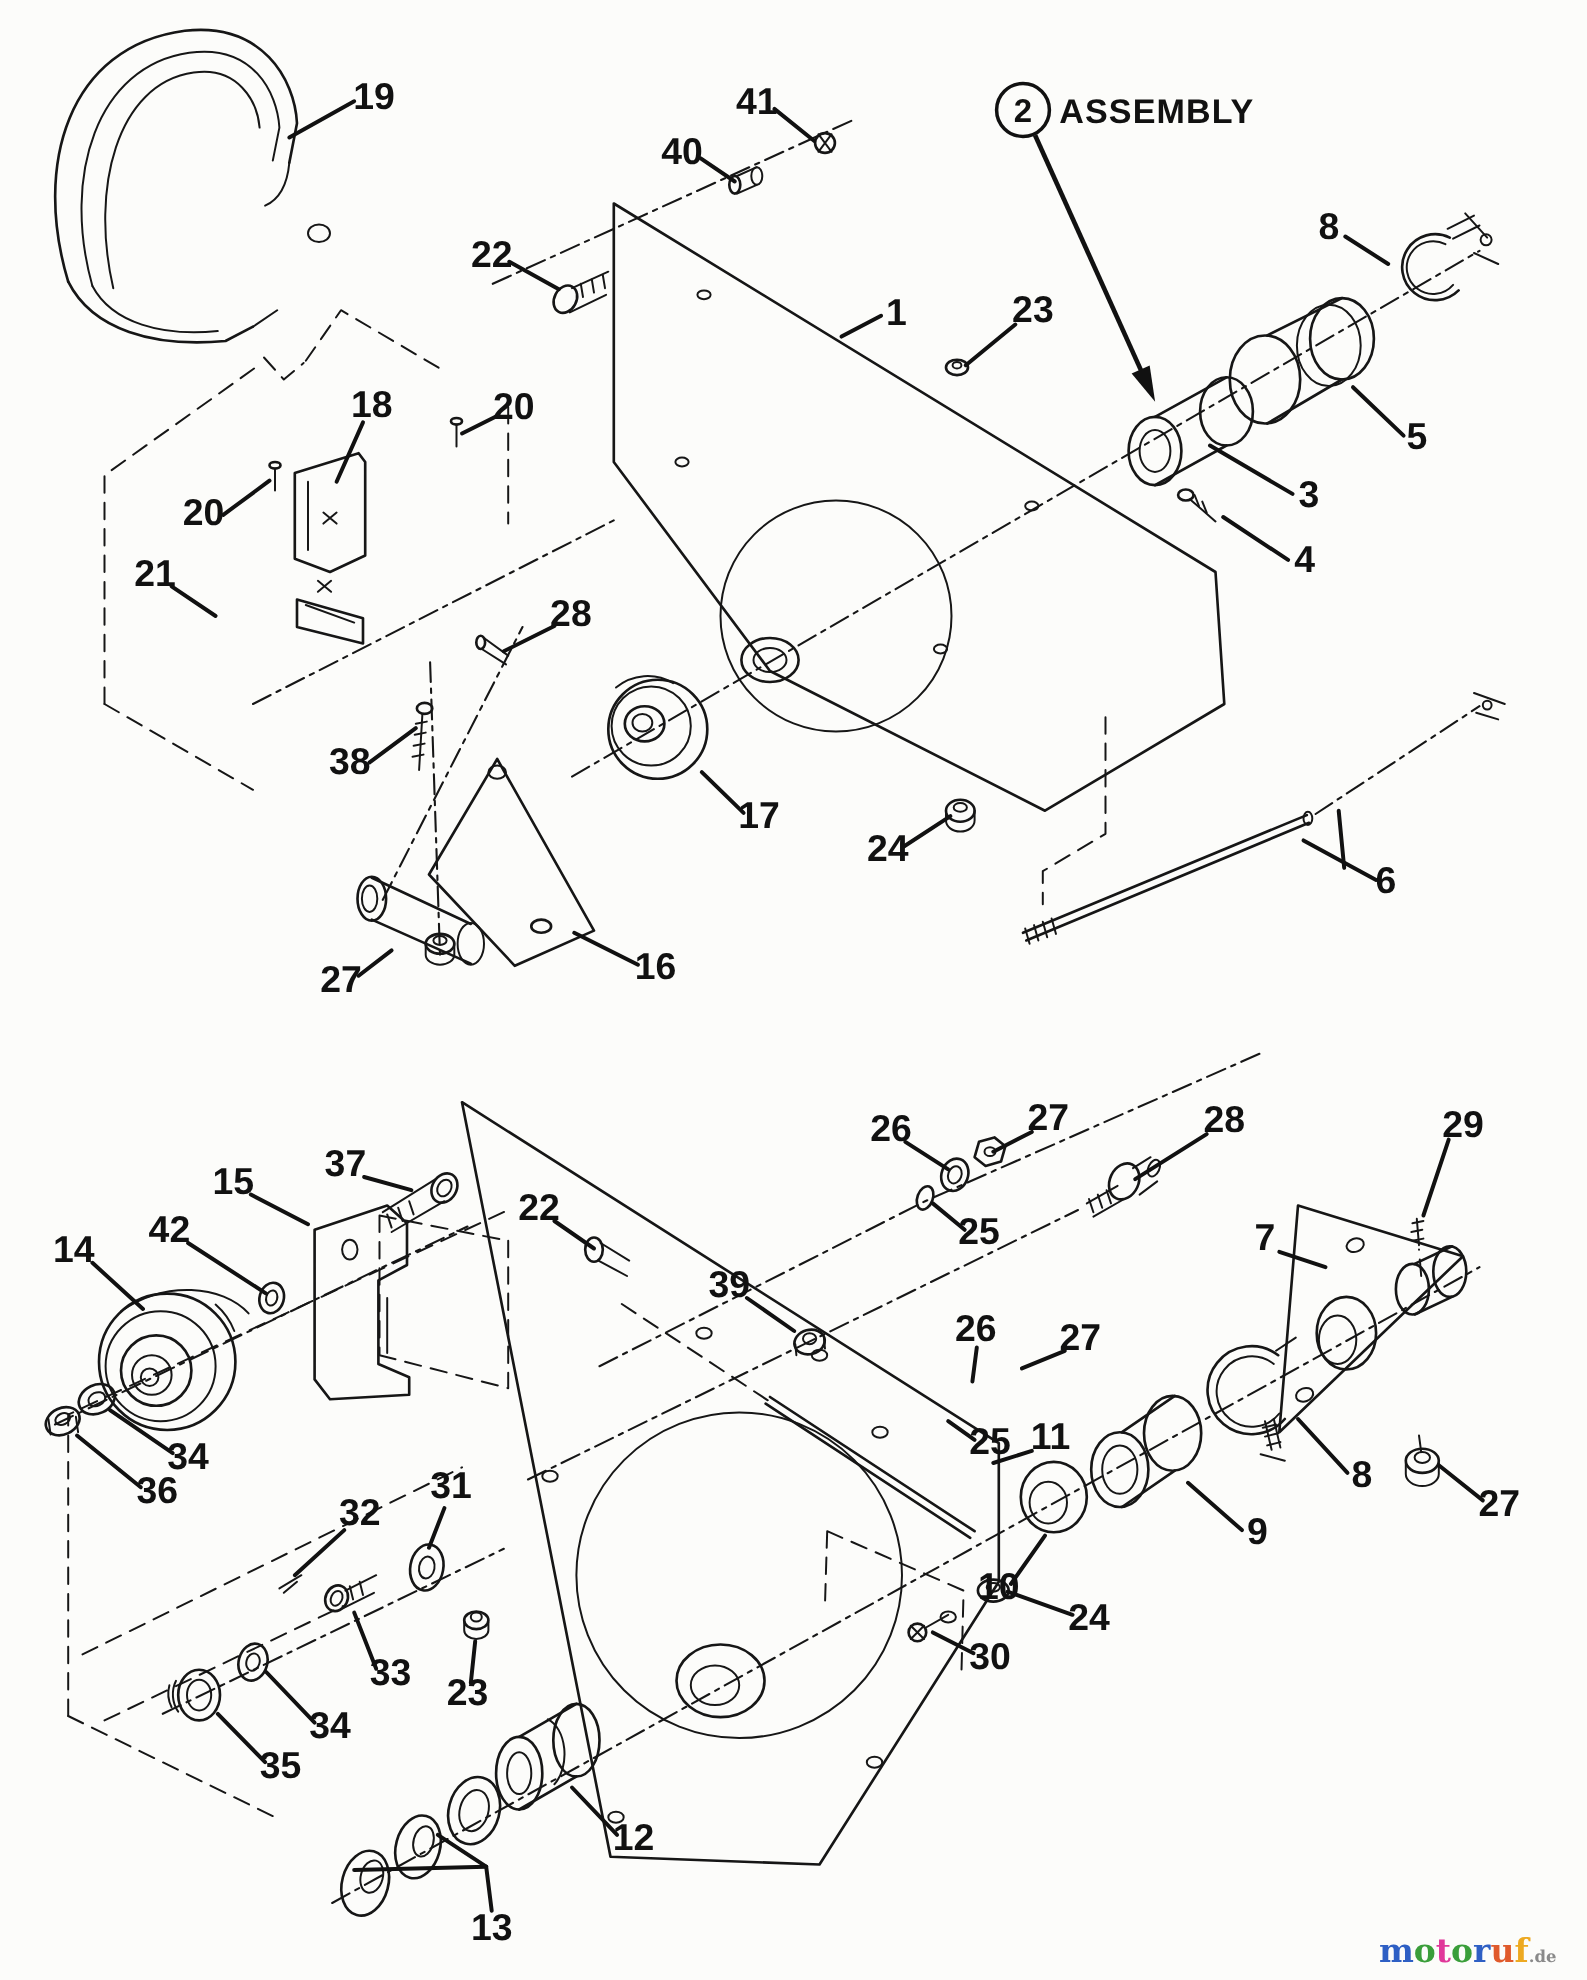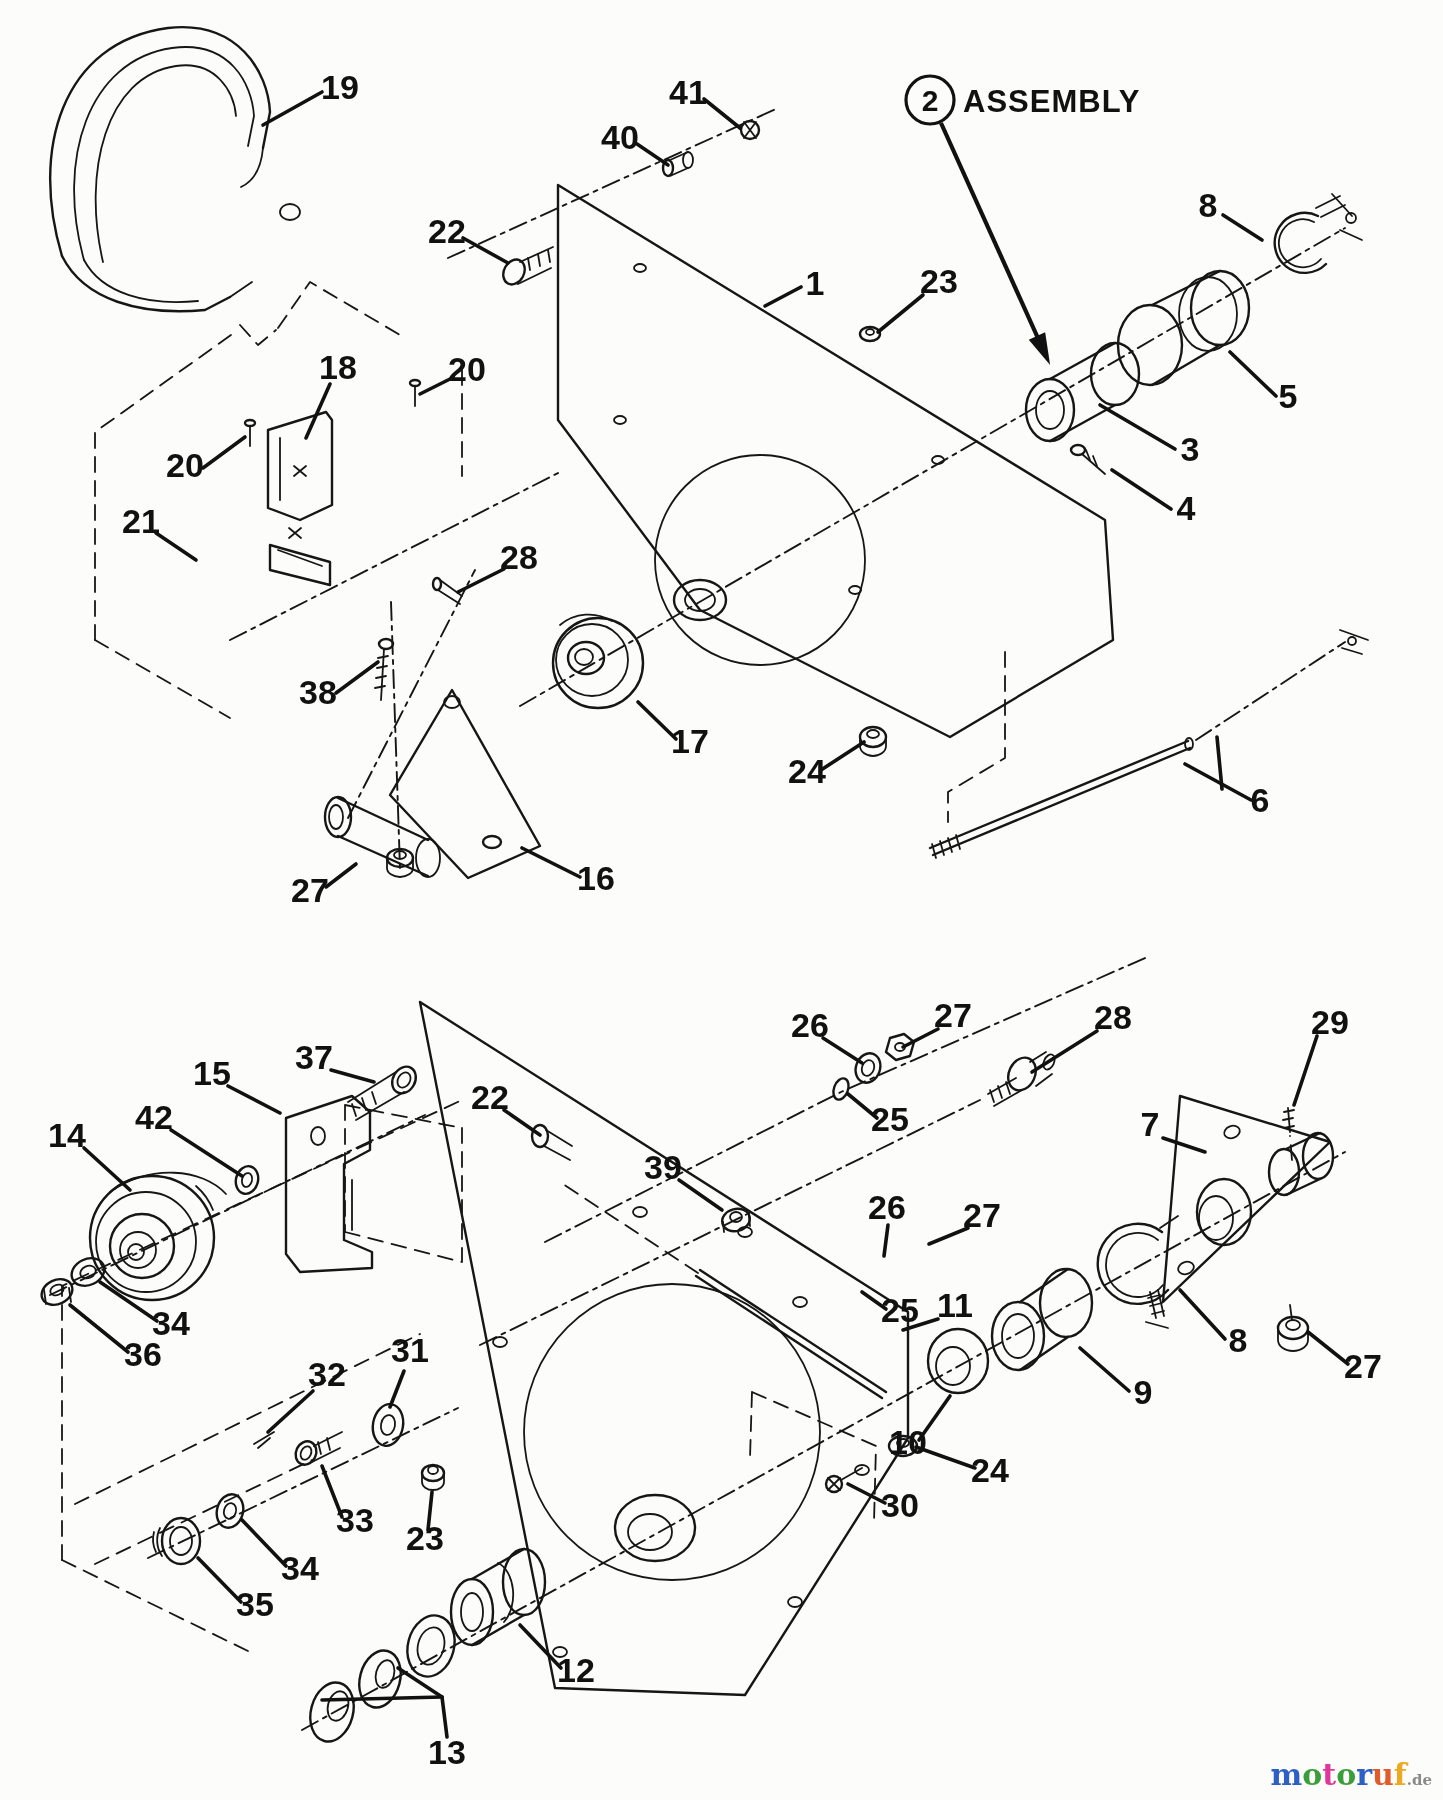--- a/index.html
+++ b/index.html
@@ -21,21 +21,21 @@
   .leader{stroke:#111;stroke-width:3.6;stroke-linecap:round;fill:none;}
   .assembly-text{
     font-family:"Liberation Sans",sans-serif;
     font-weight:bold;font-size:31px;fill:#111;letter-spacing:1px;
   }
   .circle-num{
     font-family:"Liberation Sans",sans-serif;
     font-weight:bold;font-size:30px;fill:#111;text-anchor:middle;
   }
   #watermark{
-    position:absolute;right:11px;bottom:8px;
+    position:absolute;right:28px;bottom:8px;
     font-family:"DejaVu Serif","Liberation Serif",serif;
     font-weight:bold;font-size:30px;letter-spacing:0px;
     user-select:none;
   }
   #watermark .suffix{font-size:15px;font-weight:bold;}
 </style>
 </head>
 <body>
 
 <svg id="diagram" width="1443" height="1800" viewBox="0 0 1443 1800" xmlns="http://www.w3.org/2000/svg">

